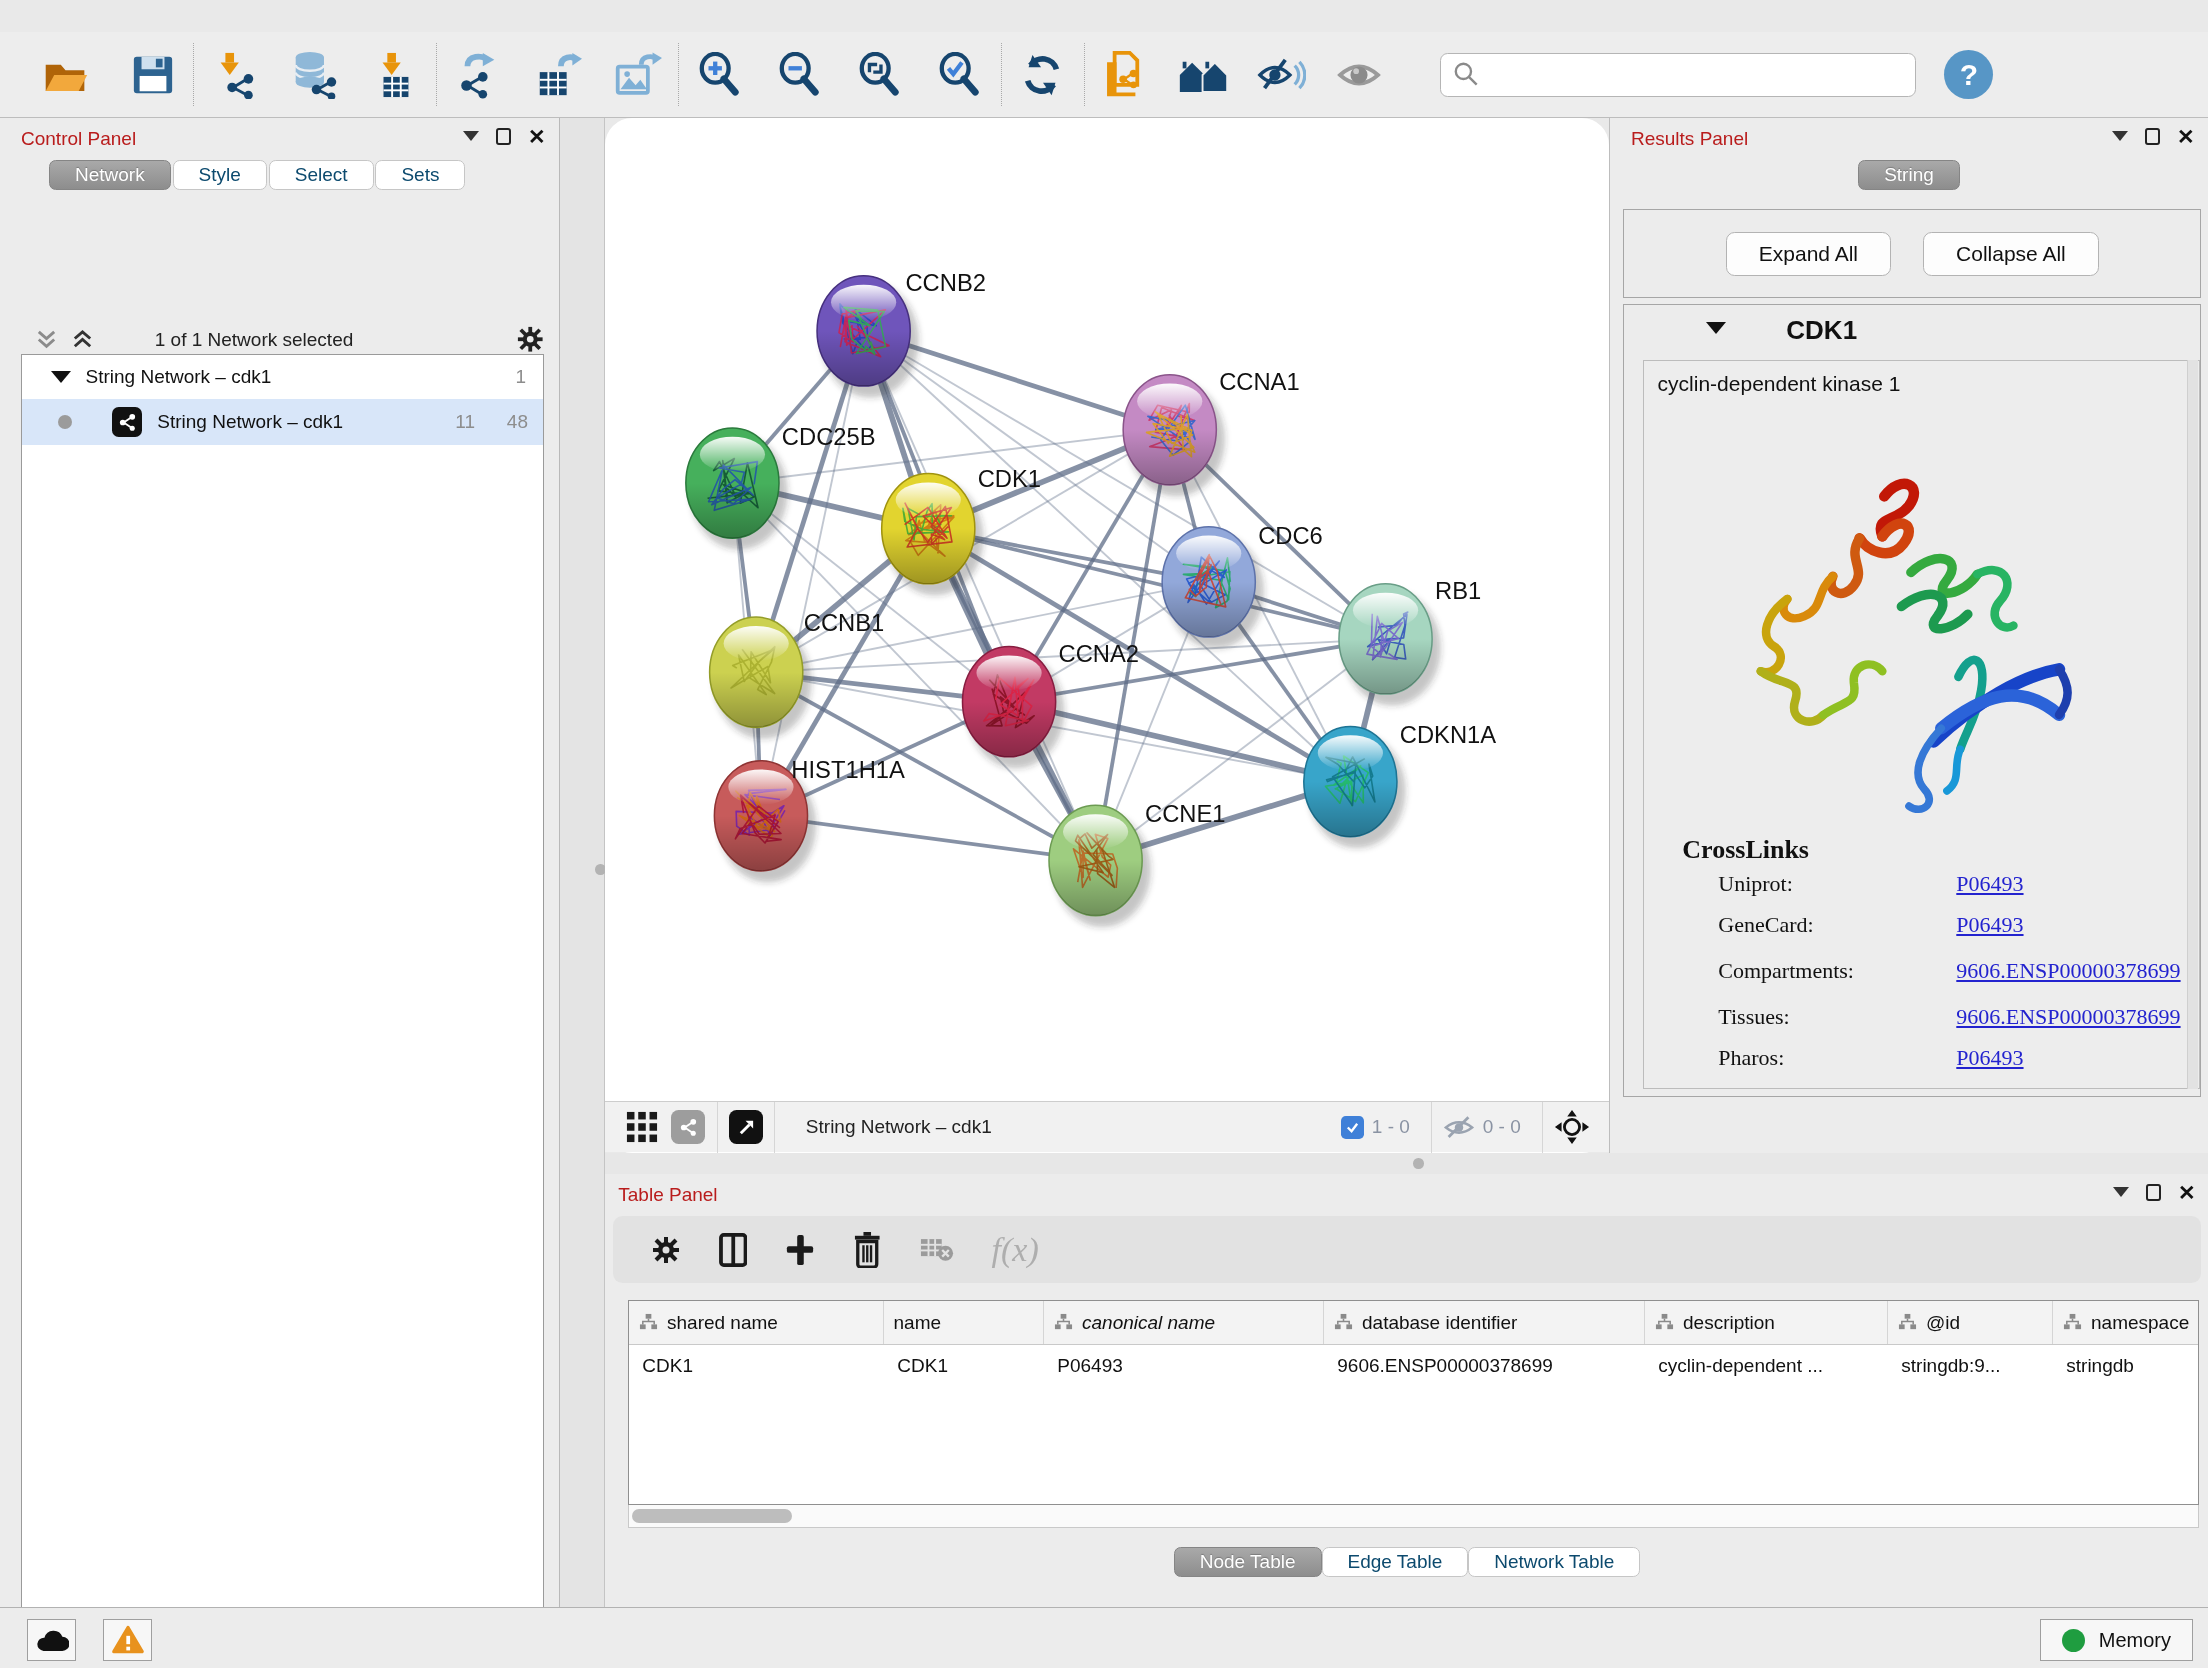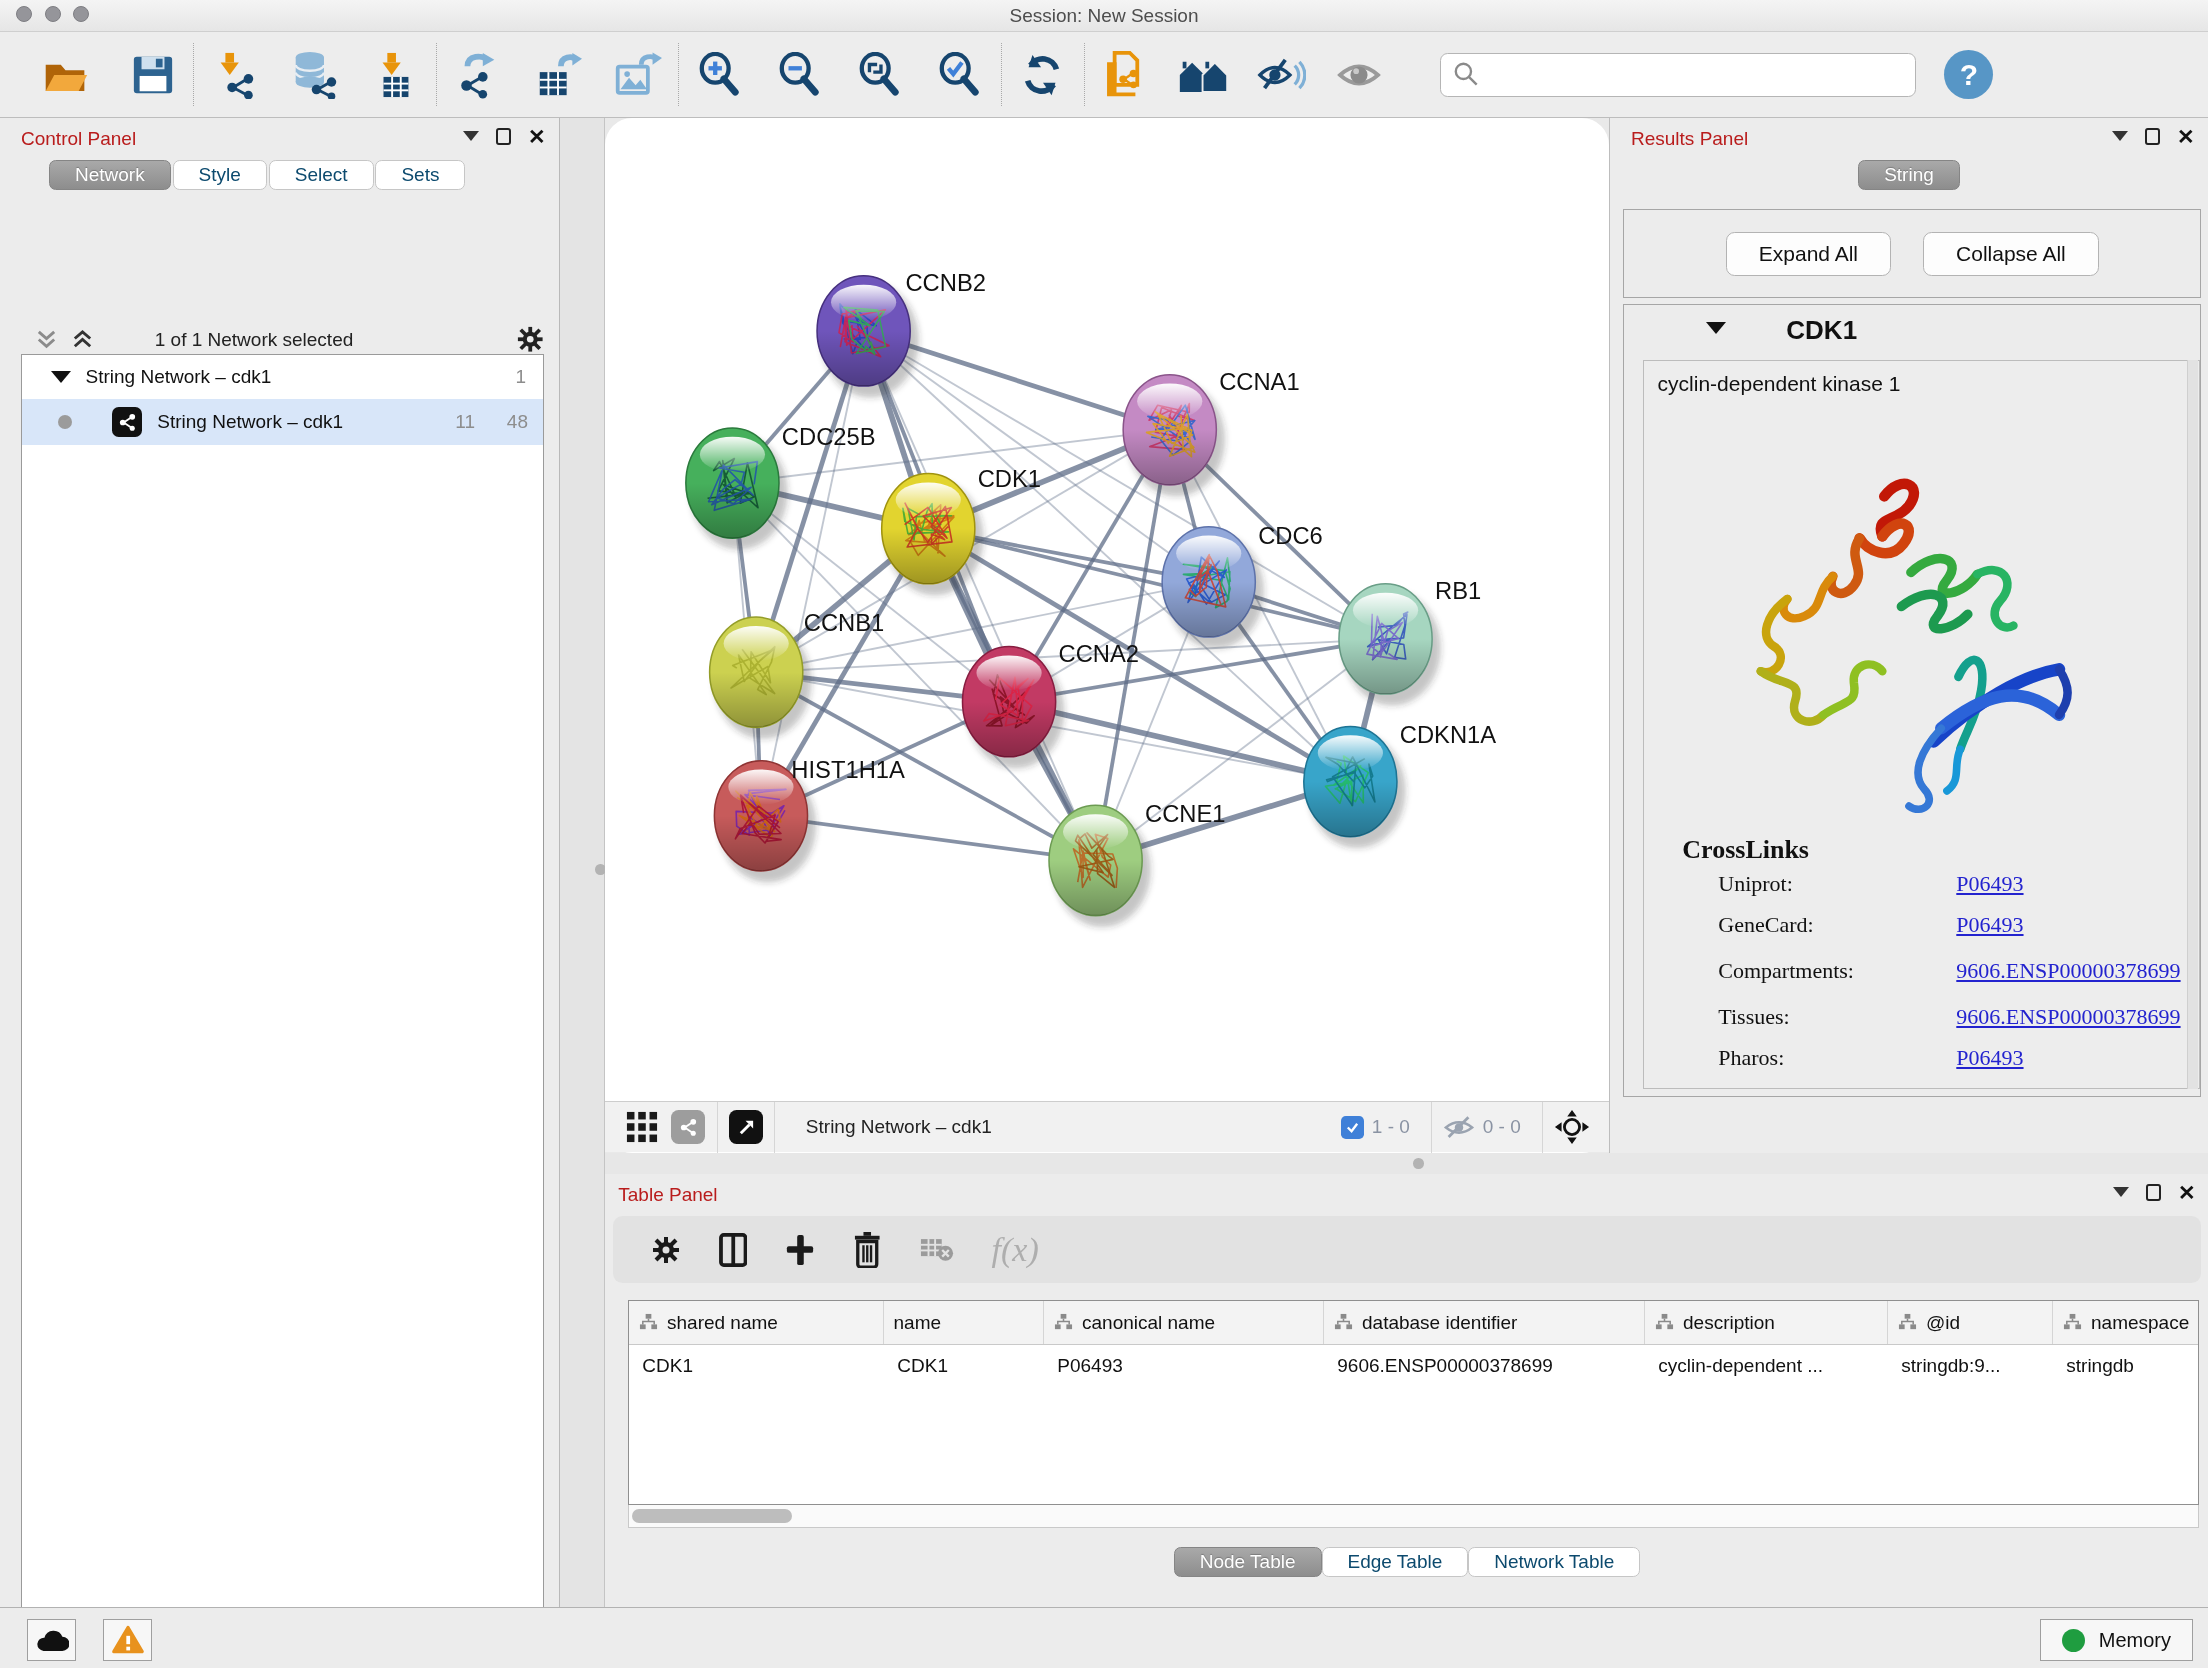--- a/index.html
+++ b/index.html
@@ -135,26 +135,20 @@
   #mem-dot { width:23px; height:23px; border-radius:50%; background:#1f9d40; }
 
   svg { display:block; }
   text { font-family:"Liberation Sans", sans-serif; }
 </style>
 </head>
 <body>
 
 <div id="window">
 
-  <div id="titlebar" class="abs">
-    <span class="tlight" style="left:16px"></span>
-    <span class="tlight" style="left:45px"></span>
-    <span class="tlight" style="left:73px"></span>
-    <div id="win-title">Session: New Session</div>
-  </div>
 
   <div id="toolbar" class="abs">
     <div style="width:38px"></div>
     <div class="tb-btn">
         <span>
       <svg width="49" height="44" viewBox="0 0 52 46">
             <path d="M5 12 h16 l5 6 h20 v22 h-41 z" fill="#b06408"></path>
             <path d="M5 40 l9-17 h35 l-9 17 z" fill="#f2a83c"></path>
           </svg>
         </span>
@@ -803,21 +797,21 @@
                 <rect x="1" y="12" width="6" height="5" fill="#8a8a8a"></rect>
                 <rect x="13" y="12" width="6" height="5" fill="#8a8a8a"></rect>
                 <path d="M10 6 v3 M4 12 v-3 h12 v3" stroke="#8a8a8a" stroke-width="1.6" fill="none"></path>
               </svg>
             </span>
             <span>shared name</span>
           </div>
           <div class="dt-hc" style="width: 160px;">
             <span>name</span>
           </div>
-          <div class="dt-hc" style="width: 280px;">
+          <div class="dt-hc" style="width: 280px; font-style: italic;">
             <span>
               <svg width="19" height="19" viewBox="0 0 20 20">
                 <rect x="7" y="1" width="6" height="5" fill="#8a8a8a"></rect>
                 <rect x="1" y="12" width="6" height="5" fill="#8a8a8a"></rect>
                 <rect x="13" y="12" width="6" height="5" fill="#8a8a8a"></rect>
                 <path d="M10 6 v3 M4 12 v-3 h12 v3" stroke="#8a8a8a" stroke-width="1.6" fill="none"></path>
               </svg>
             </span>
             <span>canonical name</span>
           </div>

